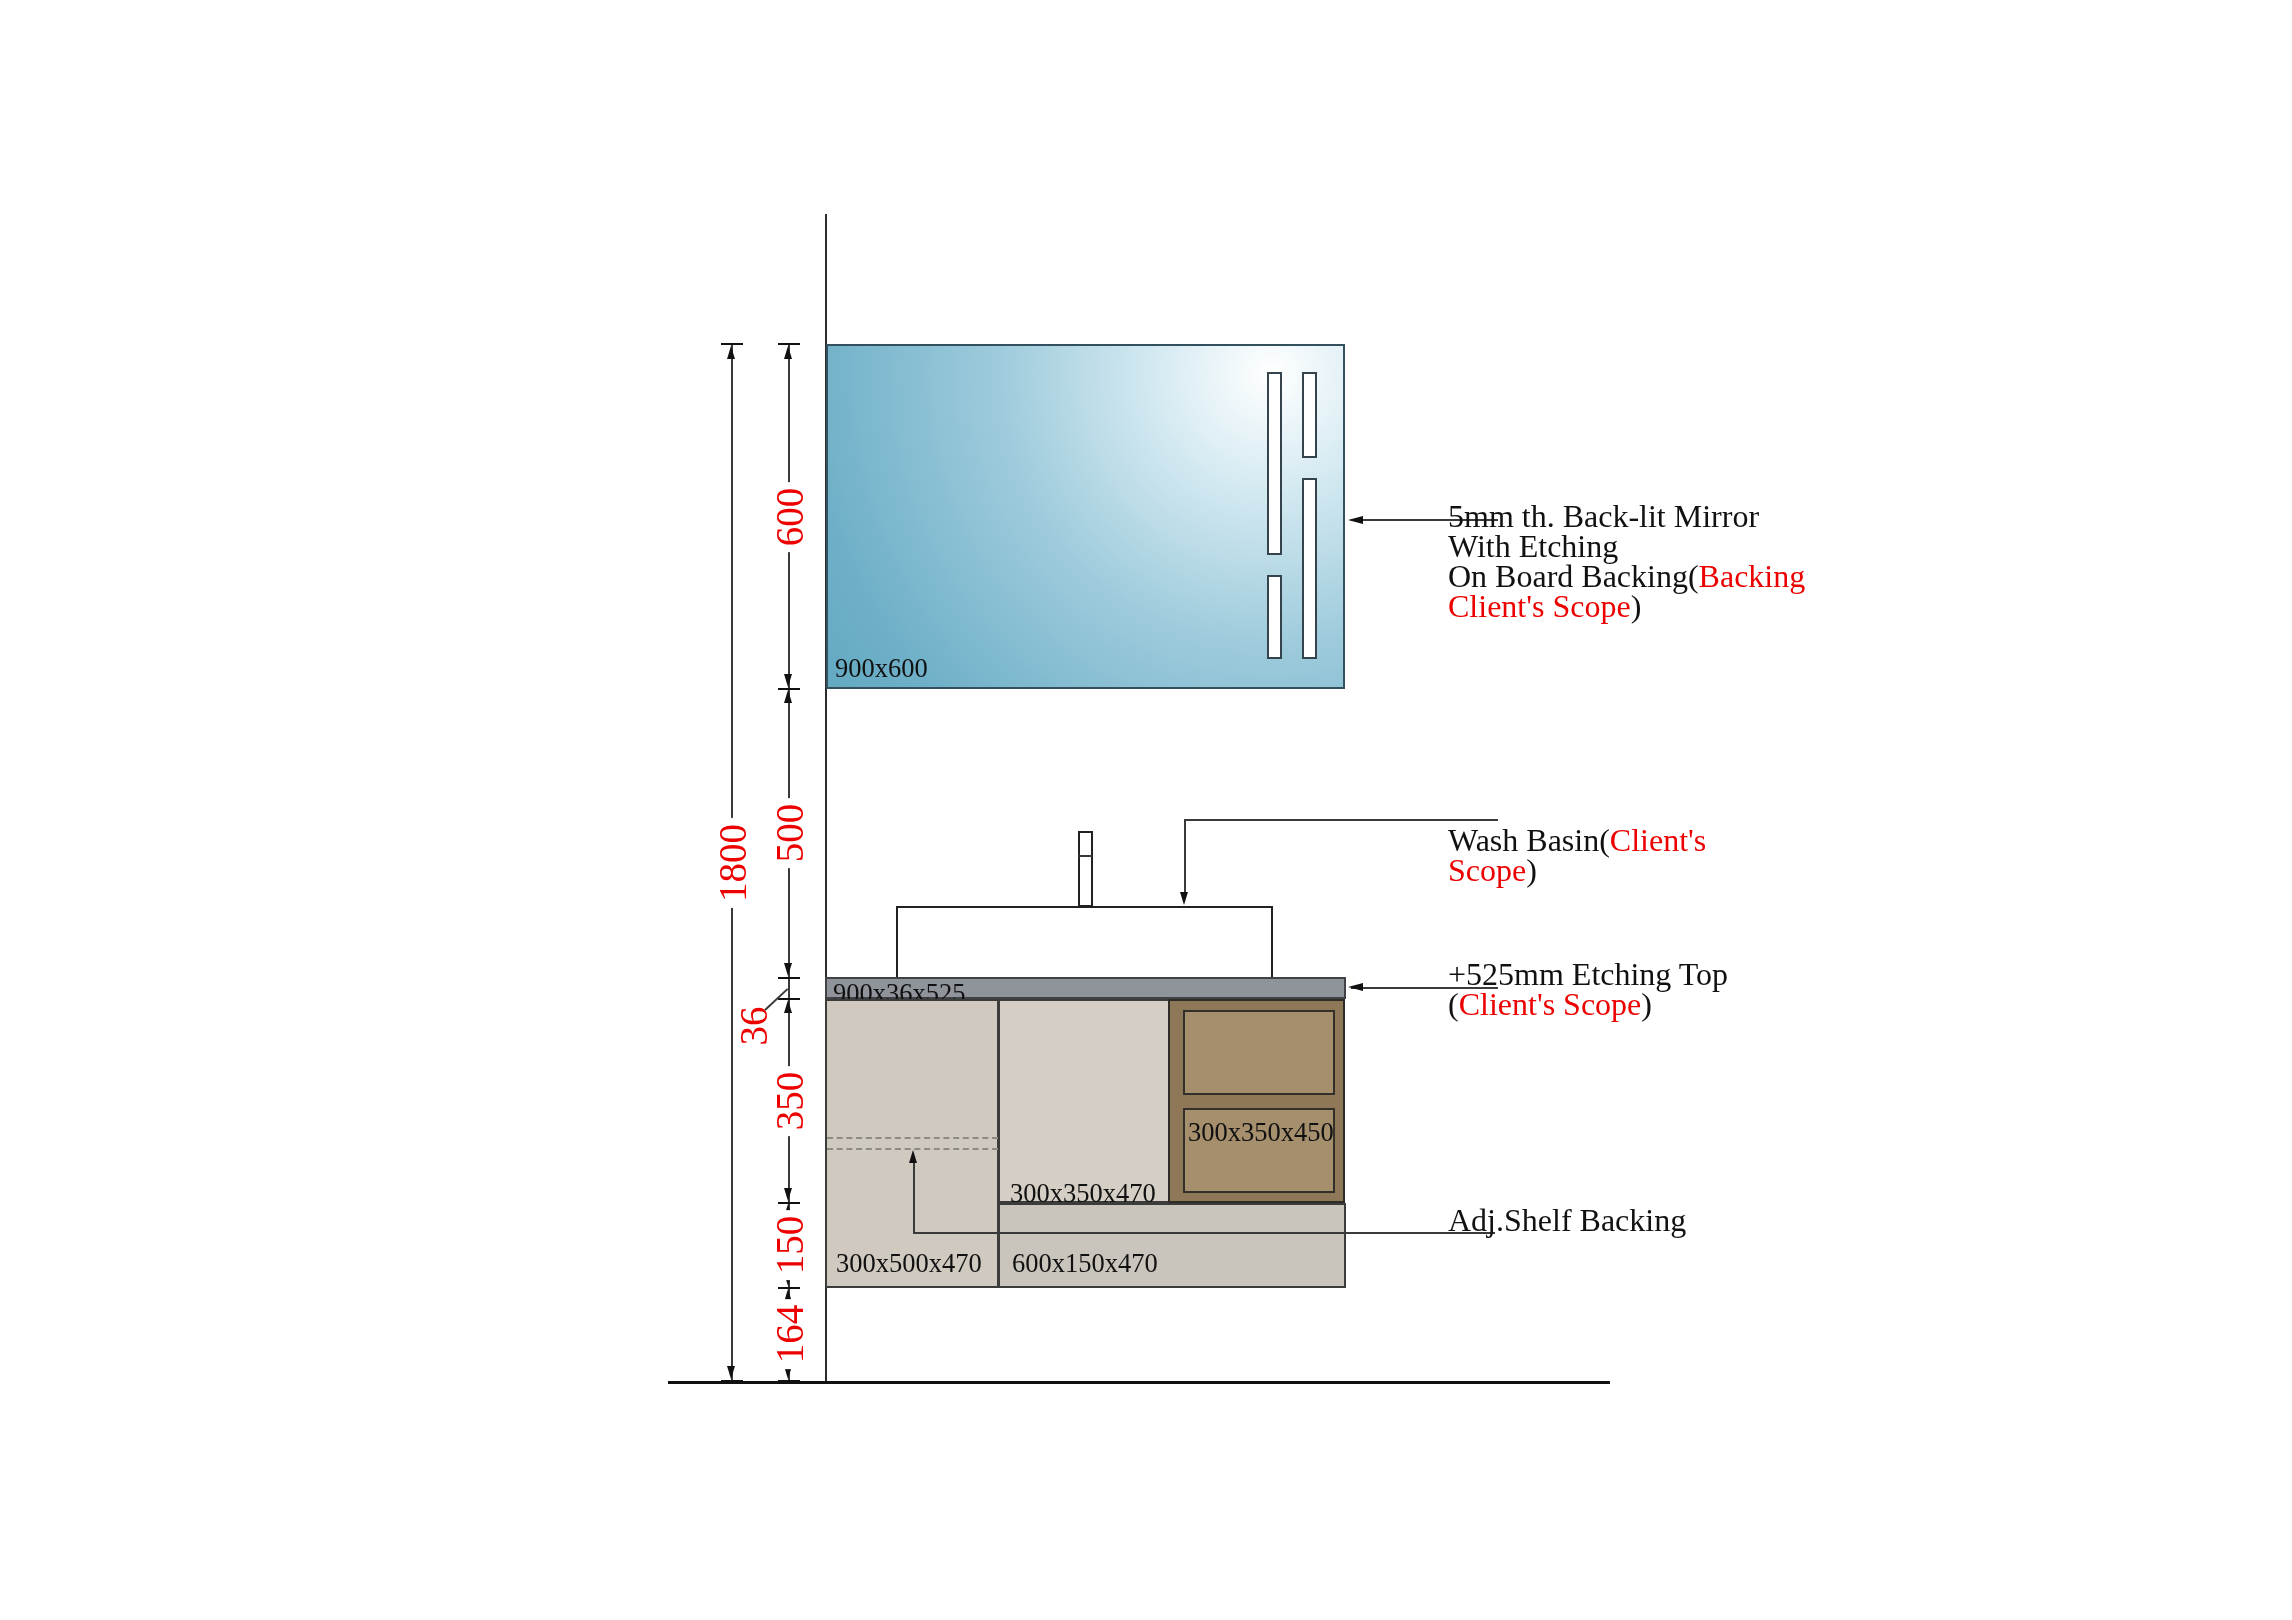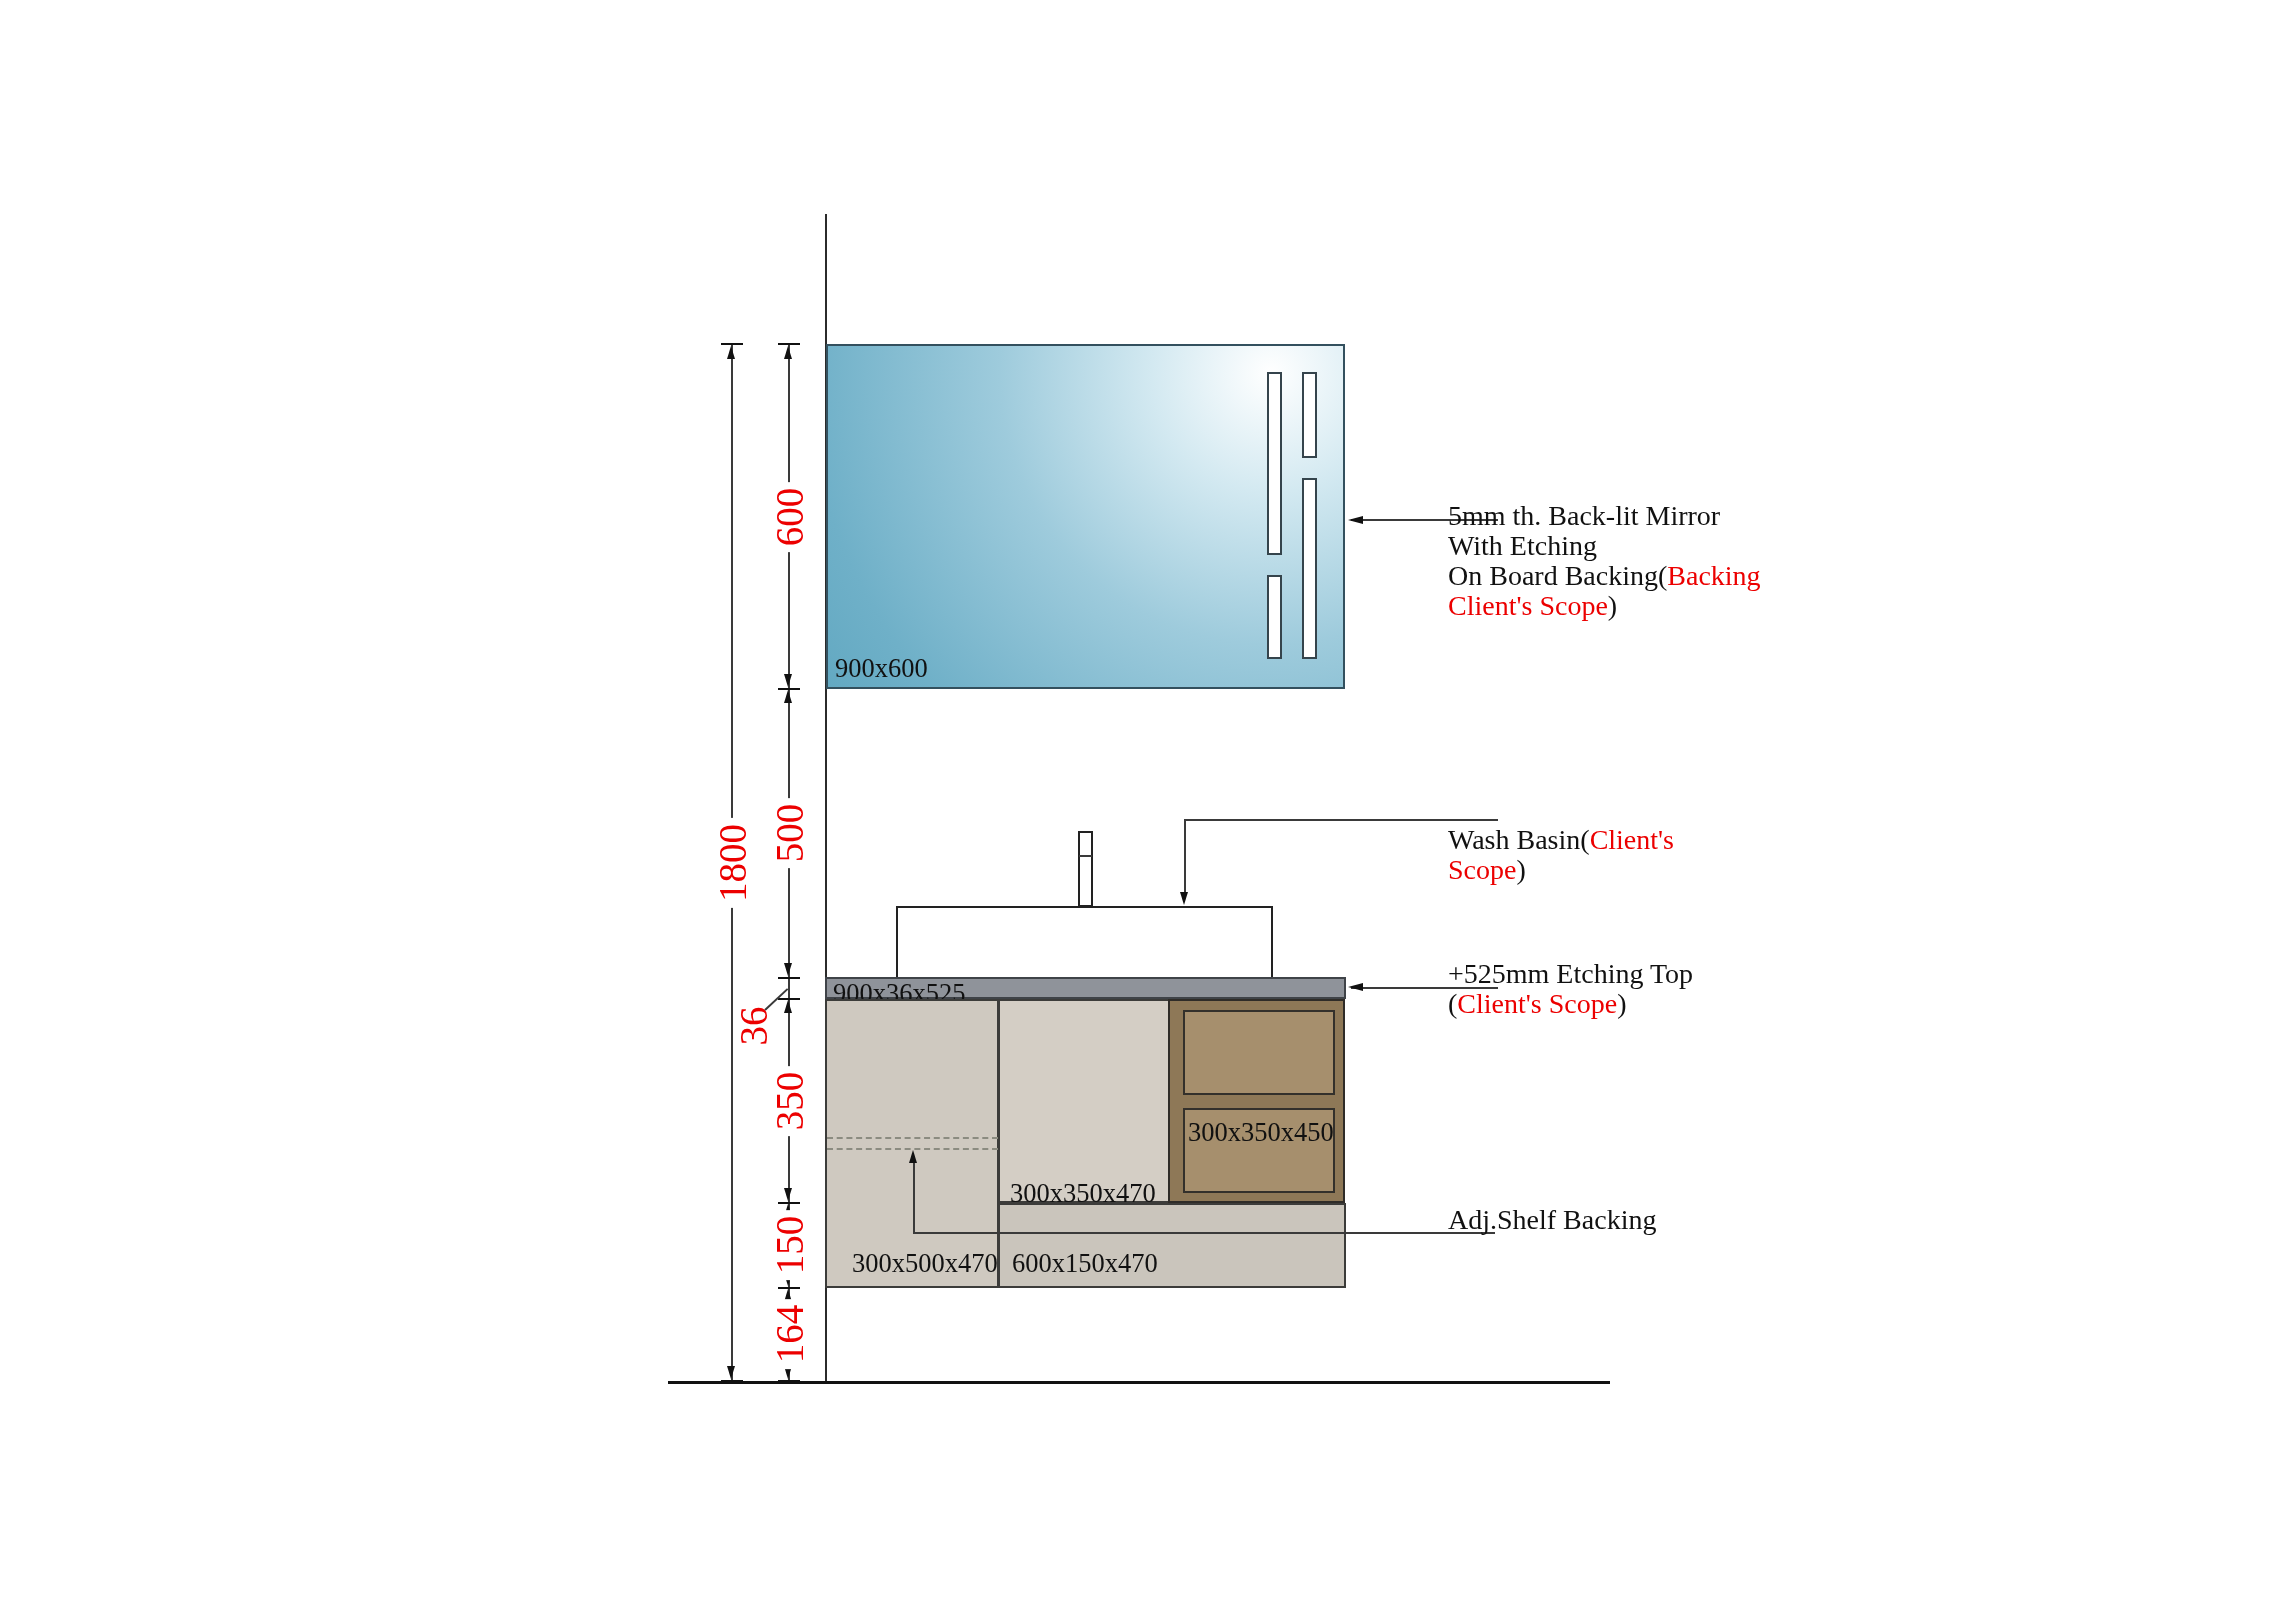--- a/index.html
+++ b/index.html
@@ -10,21 +10,21 @@
   .tick{position:absolute;width:21.6px;height:2px;background:#111;}
   .arr{position:absolute;width:0;height:0;border-left:4.9px solid transparent;border-right:4.9px solid transparent;}
   .arr.up{border-bottom:13.7px solid #111;}
   .arr.down{border-top:13.7px solid #111;}
   .arr-left{position:absolute;width:0;height:0;border-top:4.9px solid transparent;border-bottom:4.9px solid transparent;border-right:15.7px solid #111;}
   .dimtxt{position:absolute;color:#ec0000;font-size:39px;white-space:nowrap;background:#ffffff;
           padding:0 5.9px;transform:translate(-50%,-50%) rotate(-90deg);line-height:1;}
   .dimtxt36{position:absolute;color:#ec0000;font-size:39px;white-space:nowrap;
           transform:translate(-50%,-50%) rotate(-90deg);line-height:1;}
   .lbl{position:absolute;color:#111;font-size:26.5px;white-space:nowrap;line-height:1;}
-  .note{position:absolute;color:#111;font-size:28px;line-height:30px;white-space:nowrap;}
+  .note{position:absolute;color:#111;font-size:32px;line-height:30px;white-space:nowrap;}
   .red{color:#ec0000;}
   .slot{position:absolute;background:#ffffff;border:2px solid #35444c;box-sizing:border-box;}
   .panel{position:absolute;box-sizing:border-box;}
   .dash{position:absolute;border-top:2px dashed #8b8b80;height:0;}
 </style>
 </head>
 <body>
 
 <div id="canvas">
 
@@ -50,21 +50,21 @@
   <div class="panel" style="left:825px;top:999px;width:174px;height:289px;background:#cfc9c0;border:2px solid #3c3c3a;"></div>
   <div class="panel" style="left:998px;top:999px;width:173px;height:204px;background:#d4cec5;border:2px solid #3c3c3a;"></div>
   <div class="panel" style="left:998px;top:1203px;width:348px;height:85px;background:#cac5bc;border:2px solid #3c3c3a;"></div>
   <div class="panel" style="left:1168px;top:999px;width:177px;height:204px;background:#8e7857;border:2px solid #2f2c28;"></div>
   <div class="panel" style="left:1183px;top:1010px;width:152px;height:85px;background:#a68f6d;border:2px solid #33302b;"></div>
   <div class="panel" style="left:1183px;top:1108px;width:152px;height:85px;background:#a68f6d;border:2px solid #33302b;"></div>
 
   <div class="dash" style="left:827px;top:1137px;width:171px;"></div>
   <div class="dash" style="left:827px;top:1148px;width:171px;"></div>
 
-  <div class="lbl" style="left:836px;top:1250px;margin-left:16px;">300x500x470</div>
+  <div class="lbl" style="left:836px;top:1250px;">300x500x470</div>
   <div class="lbl" style="left:1012px;top:1250px;">600x150x470</div>
   <div class="lbl" style="left:1010px;top:1168px;margin-top:12px;">300x350x470</div>
   <div class="lbl" style="left:1188px;top:1119px;">300x350x450</div>
 
   <div class="thin" style="left:731px;top:344px;width:2px;height:1038px;"></div>
   <div class="tick" style="left:721px;top:343px;"></div>
   <div class="tick" style="left:721px;top:1380px;"></div>
   <div class="arr up" style="left:727px;top:346px;"></div>
   <div class="arr down" style="left:727px;top:1366px;"></div>
   <div class="dimtxt" style="left:732px;top:863px;">1800</div>

